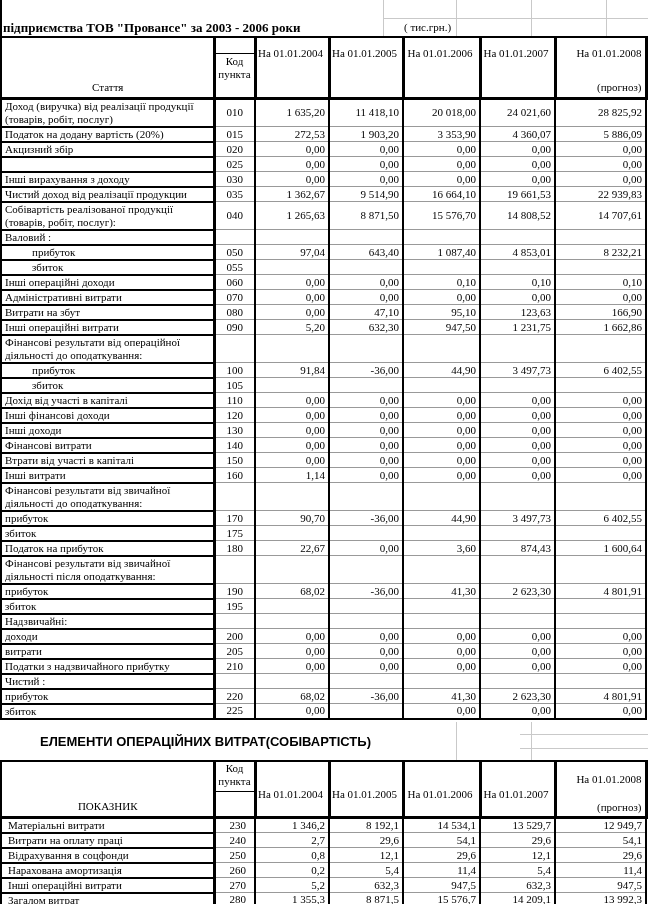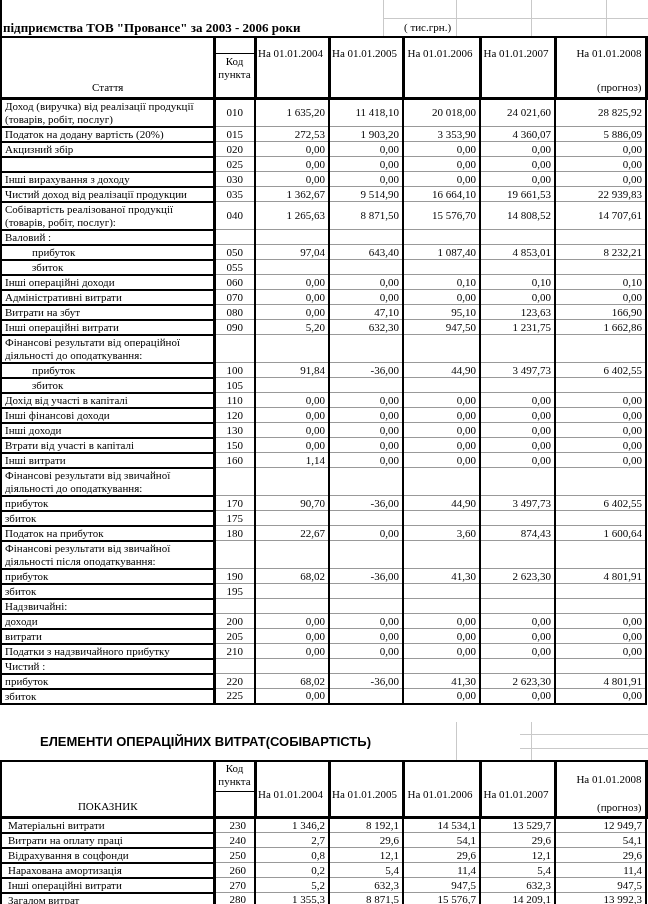--- a/index.html
+++ b/index.html
@@ -285,20 +285,29 @@
         <tr class="r">
           <td class="c-label">Інші доходи</td>
           <td class="c-code">130</td>
           <td class="c-val">0,00</td>
           <td class="c-val">0,00</td>
           <td class="c-val">0,00</td>
           <td class="c-val">0,00</td>
           <td class="c-val">0,00</td>
         </tr>
         <tr class="r">
+          <td class="c-label">Фінансові витрати</td>
+          <td class="c-code">140</td>
+          <td class="c-val">0,00</td>
+          <td class="c-val">0,00</td>
+          <td class="c-val">0,00</td>
+          <td class="c-val">0,00</td>
+          <td class="c-val">0,00</td>
+        </tr>
+        <tr class="r">
           <td class="c-label">Втрати від участі в капіталі</td>
           <td class="c-code">150</td>
           <td class="c-val">0,00</td>
           <td class="c-val">0,00</td>
           <td class="c-val">0,00</td>
           <td class="c-val">0,00</td>
           <td class="c-val">0,00</td>
         </tr>
         <tr class="r">
           <td class="c-label">Інші витрати</td>

